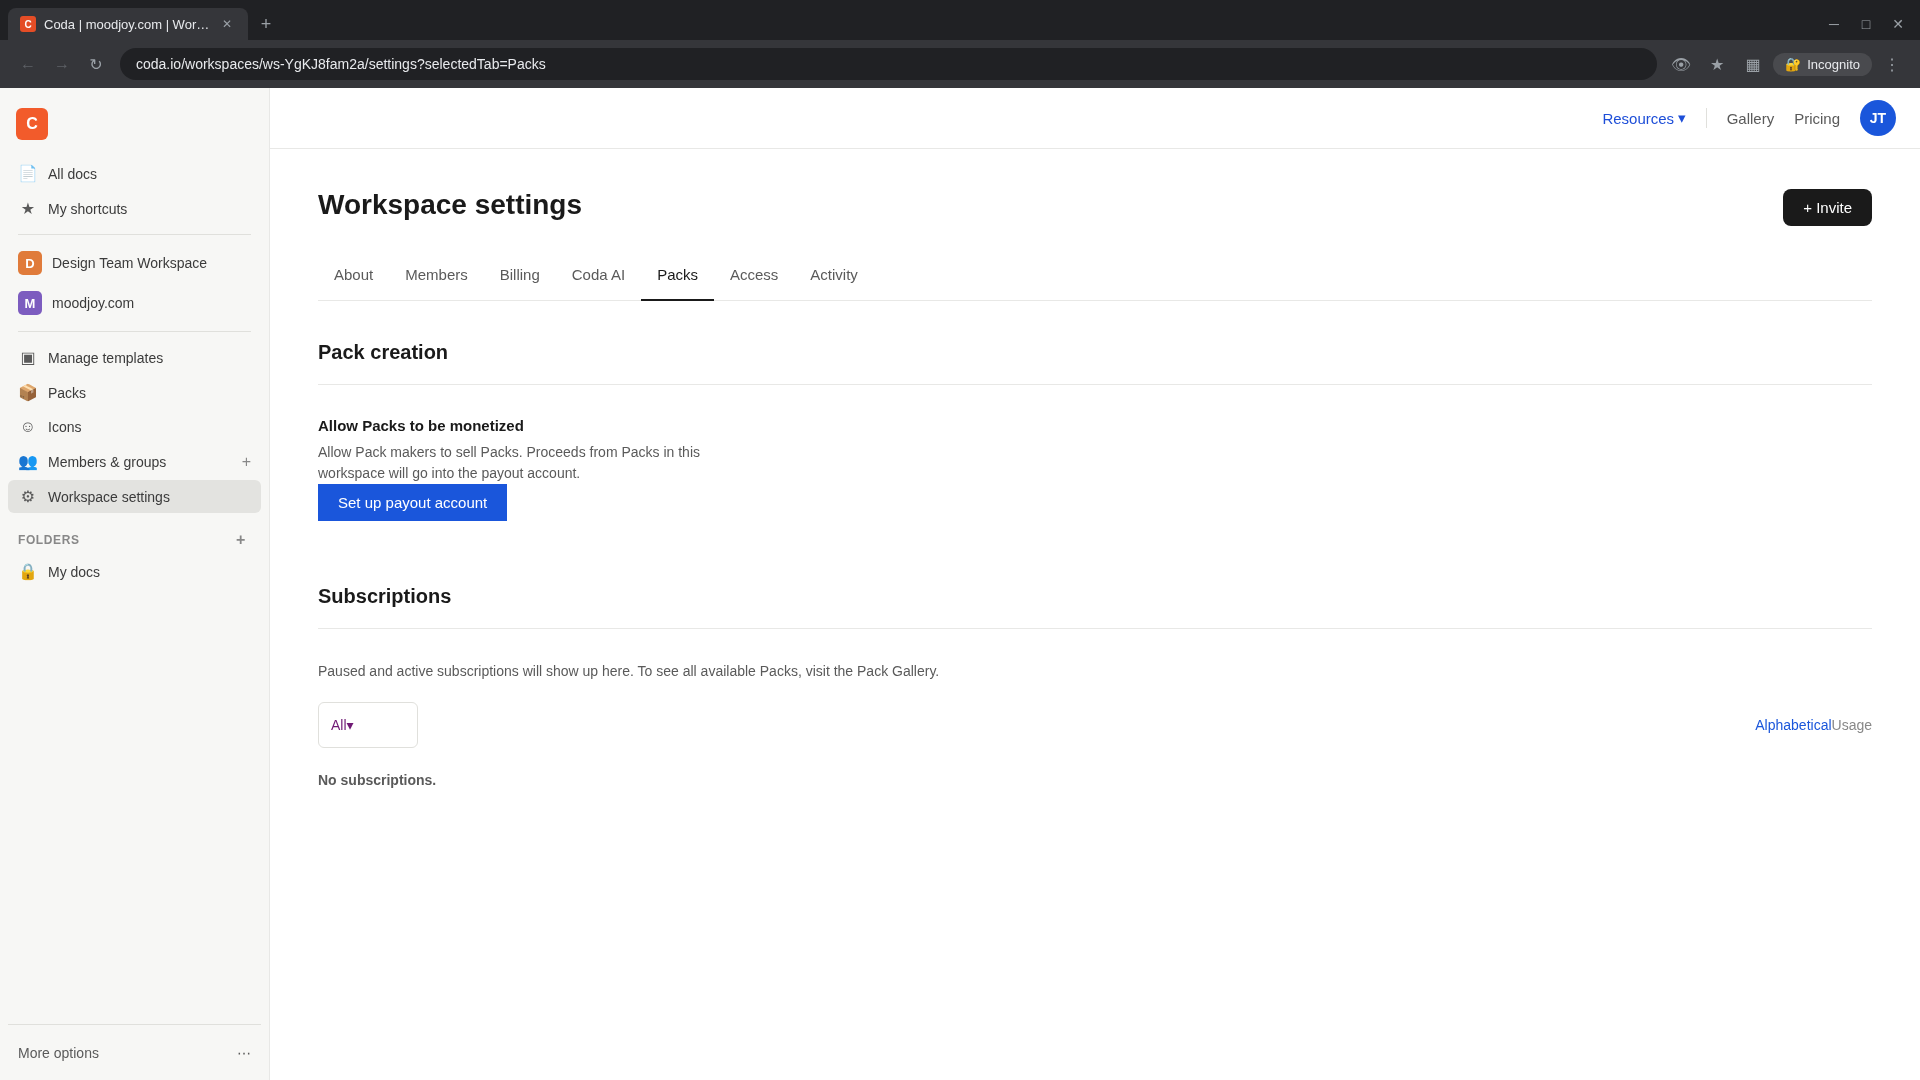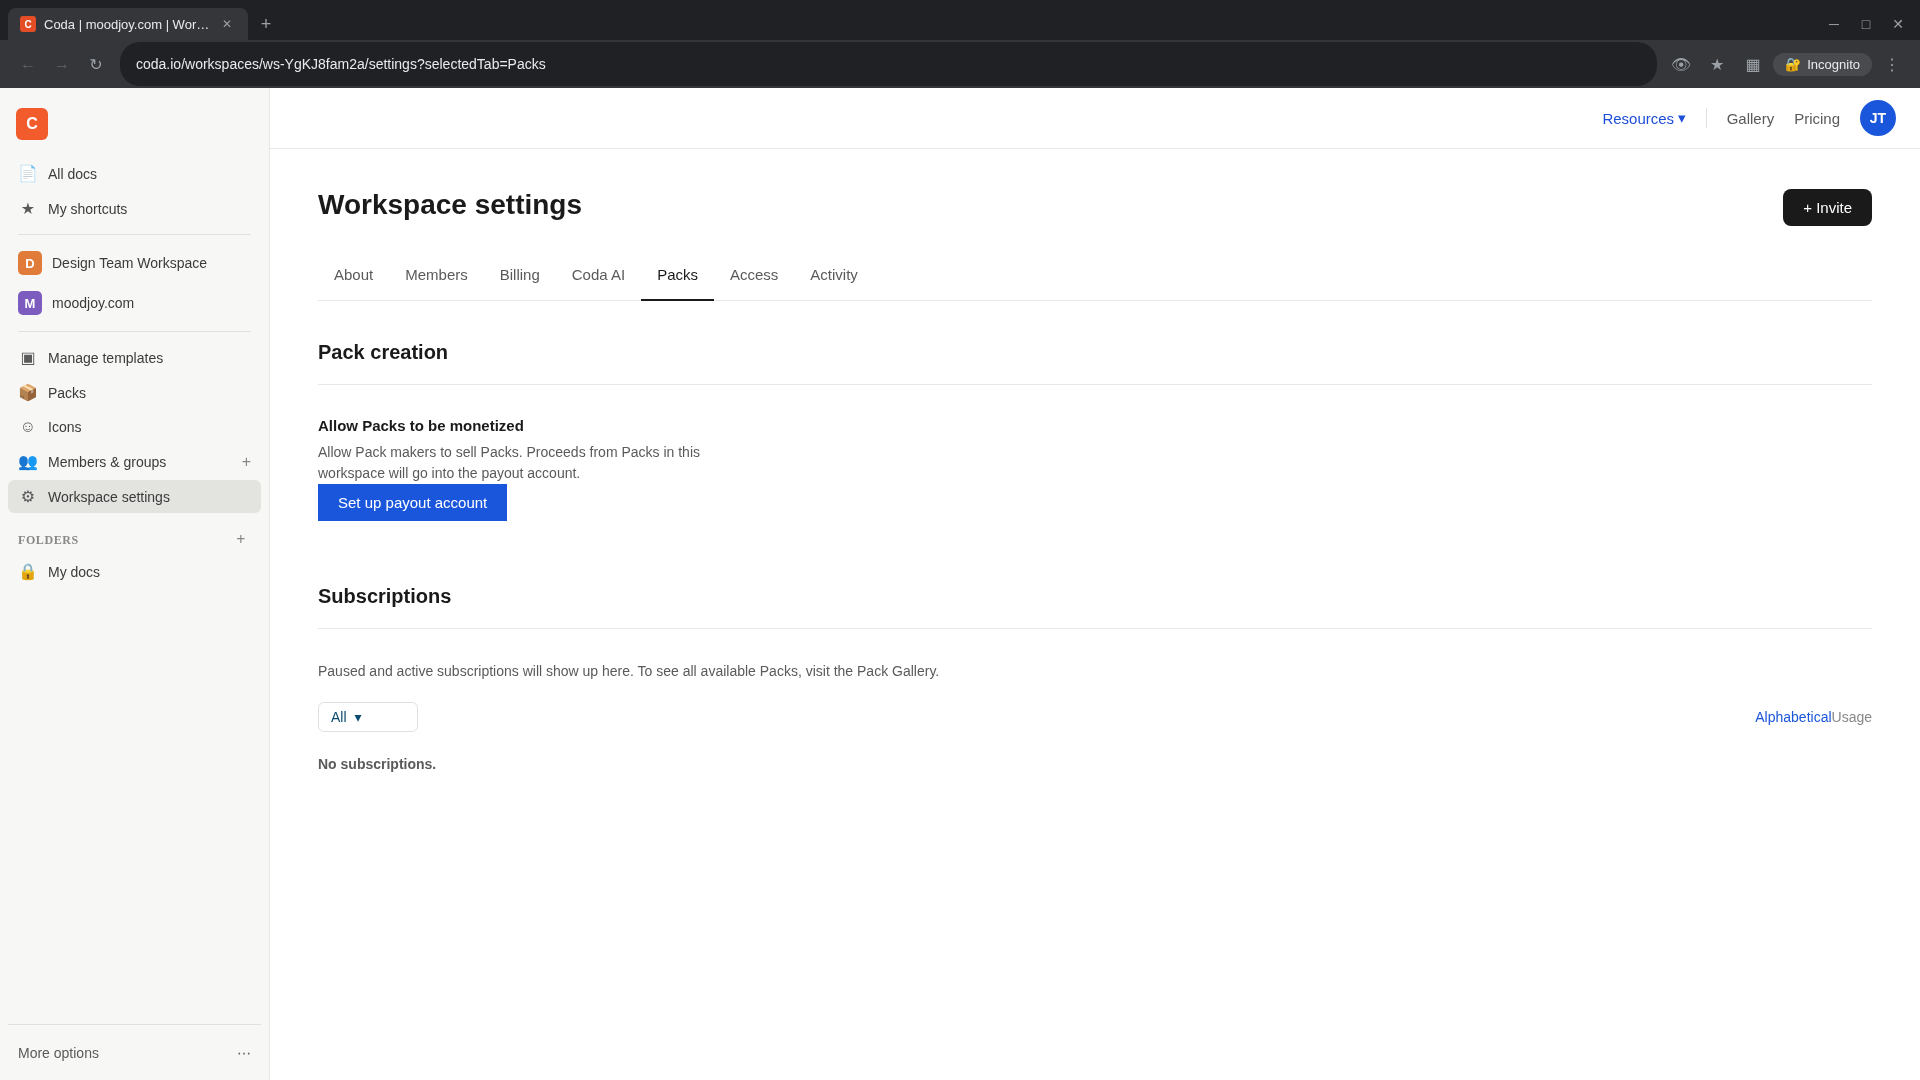--- a/index.html
+++ b/index.html
@@ -122,21 +122,21 @@
     }
     .nav-btn.disabled { opacity: 0.4; cursor: default; }
     .address-bar {
       flex: 1;
       background: #202124;
       border: none;
       border-radius: 20px;
       color: #e8eaed;
       padding: 6px 16px;
       font-size: 14px;
-      height: 44px;
+      height: 32px;
     }
     .browser-actions {
       display: flex;
       gap: 4px;
       align-items: center;
     }
     .browser-action-btn {
       width: 32px;
       height: 32px;
       border-radius: 50%;
@@ -245,21 +245,20 @@
     .sidebar-section-header {
       display: flex;
       align-items: center;
       justify-content: space-between;
       padding: 4px 10px;
       color: #888;
       font-size: 12px;
       font-weight: 600;
       text-transform: uppercase;
       letter-spacing: 0.05em;
-      font-family: Liberation Serif, serif;
     }
     .sidebar-section-add {
       color: #888;
       cursor: pointer;
       font-size: 16px;
       width: 20px;
       height: 20px;
       display: flex;
       align-items: center;
       justify-content: center;
@@ -452,26 +451,25 @@
     }
     .filter-row {
       display: flex;
       align-items: center;
       justify-content: space-between;
       margin-bottom: 16px;
     }
     .filter-select {
       display: flex;
       align-items: center;
-      gap: 8px;
       border: 1px solid #e0e0dc;
       border-radius: 6px;
-      padding: 6px 12px;
-      font-size: 14px;
-      color: #0c4a6e;
+      padding: 14px 12px;
+      font-size: 14px;
+      color: #701a75;
       background: #fff;
       cursor: pointer;
       min-width: 100px;
     }
     .sort-options {
       display: flex;
       gap: 0;
     }
     .sort-option {
       font-size: 14px;

